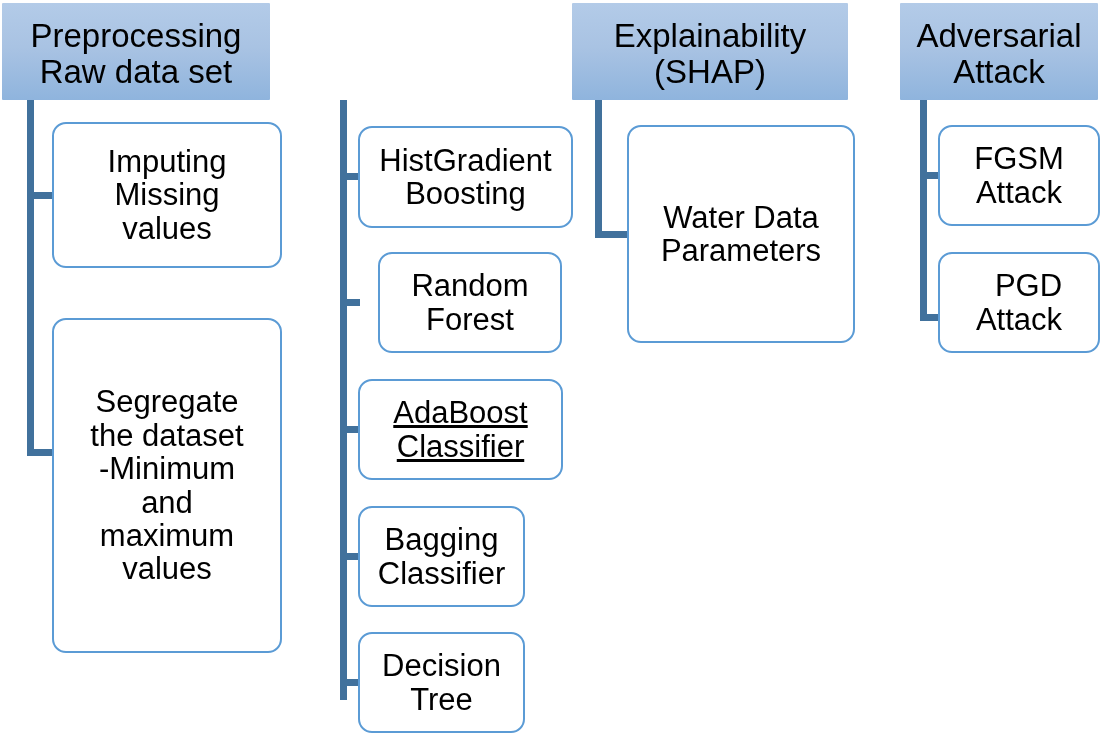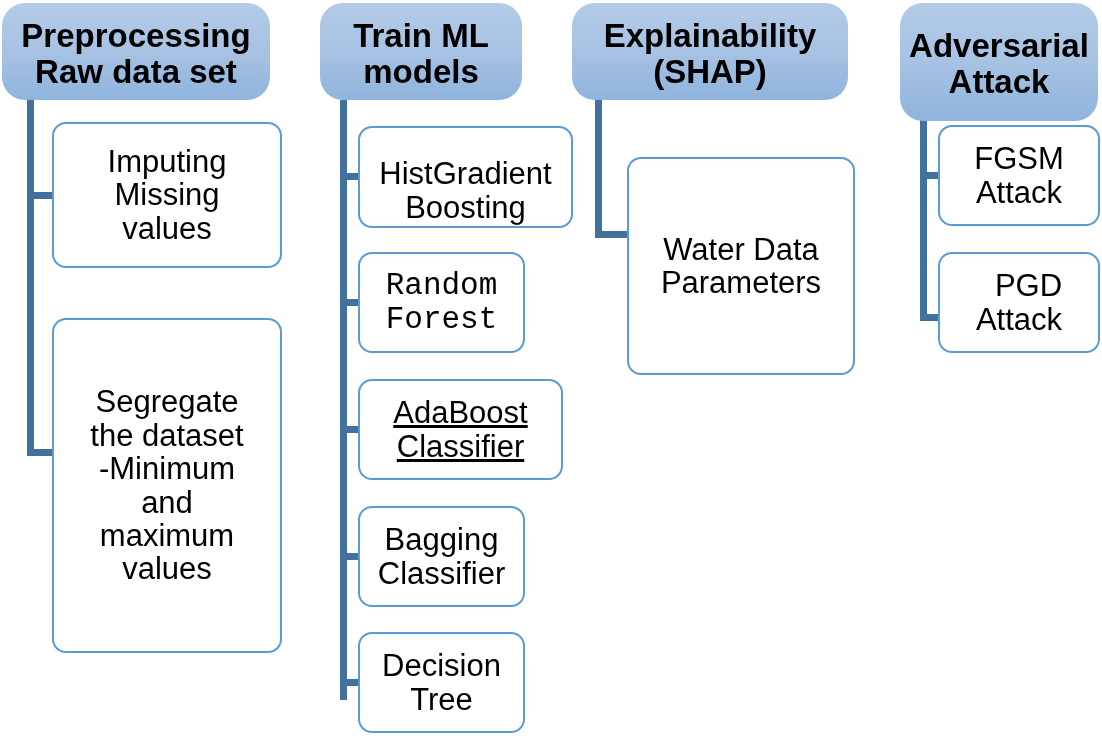--- a/index.html
+++ b/index.html
@@ -24,24 +24,23 @@
     align-items: center;
     justify-content: center;
     text-align: center;
     color: #000000;
     line-height: 1.08;
     white-space: pre-line;
   }
   .header-node {
     background: linear-gradient(180deg, #b3cbe8 0%, #a9c3e3 45%, #8fb4dd 100%);
     border: none;
-    border-radius: 23px;
+    border-radius: 1px;
     font-size: 33px;
     padding: 8px 6px 4px 6px;
-    font-weight: bold;
   }
   .leaf-node {
     background: #ffffff;
     border: 2.5px solid #5b9bd5;
     border-radius: 14px;
     font-size: 31px;
     padding: 2px 14px;
   }
   .connector {
     position: absolute;
@@ -67,40 +66,38 @@
 -Minimum
 and
 maximum
 values</span></div>
     <div class="connector v-line" style="left: 340px; top: 100px; height: 600px;"></div>
     <div class="connector h-line" style="left: 340px; top: 173px; width: 20px;"></div>
     <div class="connector h-line" style="left: 340px; top: 299px; width: 20px;"></div>
     <div class="connector h-line" style="left: 340px; top: 426px; width: 20px;"></div>
     <div class="connector h-line" style="left: 340px; top: 553px; width: 20px;"></div>
     <div class="connector h-line" style="left: 340px; top: 679px; width: 20px;"></div>
-    <div class="node header-node" style="left: 320px; top: 3px; width: 202px; height: 97px;"><span>Train ML
-models</span></div>
-    <div class="node leaf-node" style="left: 358px; top: 126px; width: 215px; height: 102px; align-items: flex-end;"><span>HistGradient
+    <div class="node leaf-node" style="left: 358px; top: 126px; width: 215px; height: 102px;"><span>HistGradient
 Boosting</span></div>
-    <div class="node leaf-node" style="left: 358px; top: 252px; width: 167px; height: 101px; font-family: Liberation Mono, monospace;"><span>Random
+    <div class="node leaf-node" style="left: 378px; top: 252px; width: 184px; height: 101px;"><span>Random
 Forest</span></div>
     <div class="node leaf-node" style="left: 358px; top: 379px; width: 205px; height: 101px; text-decoration: underline;"><span>AdaBoost
 Classifier</span></div>
     <div class="node leaf-node" style="left: 358px; top: 506px; width: 167px; height: 101px; align-items: center;"><span>Bagging
 Classifier</span></div>
     <div class="node leaf-node" style="left: 358px; top: 632px; width: 167px; height: 101px;"><span>Decision
 Tree</span></div>
     <div class="connector v-line" style="left: 595px; top: 100px; height: 134px;"></div>
     <div class="connector h-line" style="left: 595px; top: 231px; width: 34px;"></div>
     <div class="node header-node" style="left: 572px; top: 3px; width: 276px; height: 97px;"><span>Explainability
 (SHAP)</span></div>
-    <div class="node leaf-node" style="left: 627px; top: 125px; width: 228px; height: 218px; margin-top: 32px;"><span>Water Data
+    <div class="node leaf-node" style="left: 627px; top: 125px; width: 228px; height: 218px;"><span>Water Data
 Parameters</span></div>
     <div class="connector v-line" style="left: 920px; top: 100px; height: 218px;"></div>
     <div class="connector h-line" style="left: 920px; top: 172px; width: 20px;"></div>
     <div class="connector h-line" style="left: 920px; top: 314px; width: 20px;"></div>
-    <div class="node header-node" style="left: 900px; top: 3px; width: 198px; height: 118px;"><span>Adversarial
+    <div class="node header-node" style="left: 900px; top: 3px; width: 198px; height: 97px;"><span>Adversarial
 Attack</span></div>
     <div class="node leaf-node" style="left: 938px; top: 125px; width: 162px; height: 101px;"><span>FGSM
 Attack</span></div>
     <div class="node leaf-node" style="left: 938px; top: 252px; width: 162px; height: 101px; text-align: right;"><span>PGD
 Attack</span></div>
   </div>
 
 </body></html>

